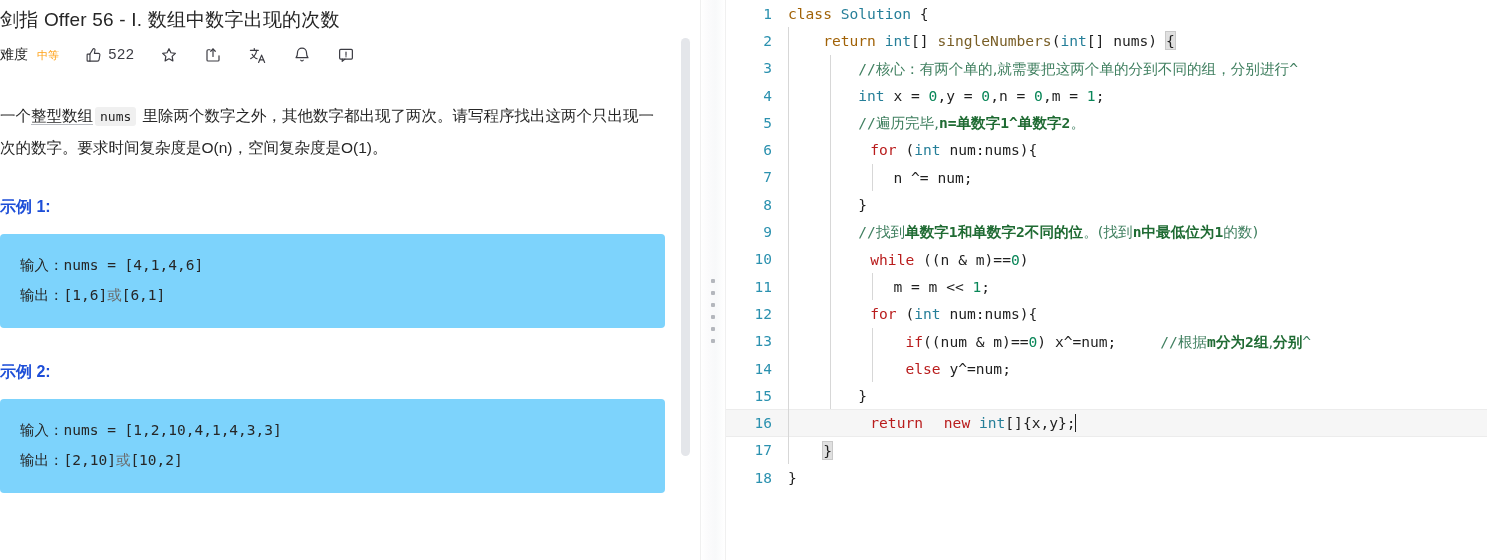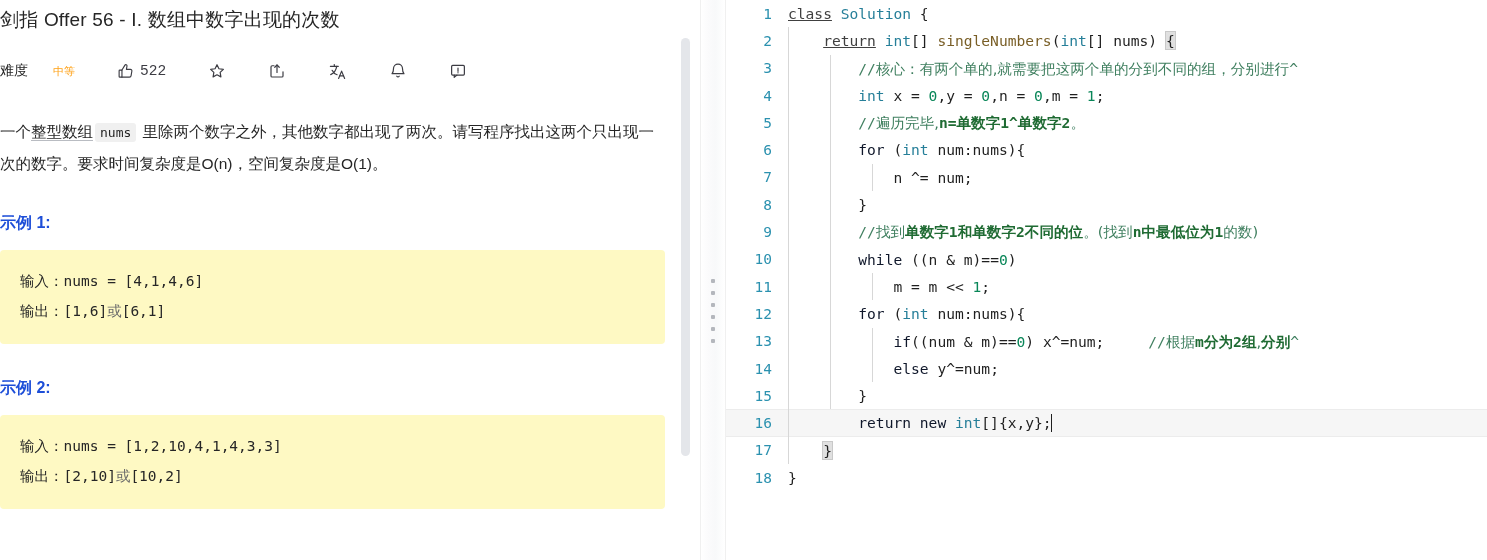--- a/index.html
+++ b/index.html
@@ -31,22 +31,22 @@
     font-weight: 400;
     line-height: 28px;
     padding: 6px 0 0 0;
     letter-spacing: .2px;
     white-space: nowrap;
   }
   .meta-row {
     display: flex;
     align-items: center;
     height: 34px;
-    margin-top: 20px;
-    gap: 16px;
+    margin-top: 4px;
+    gap: 0px;
     color: #3c3c4399;
   }
   .meta-label {
     font-size: 14px;
     color: #262626;
     margin-right: 9px;
   }
   .difficulty {
     font-size: 11px;
     color: #ffa116;
@@ -88,21 +88,21 @@
   }
 
   .ex-title {
     font-size: 16px;
     font-weight: bold;
     color: #1d4ed8;
     margin-top: 34px;
     margin-bottom: 16px;
   }
   .ex-box {
-    background: #fef9c3;
+    background: #7dd3fc;
     border-radius: 4px;
     padding: 16px 20px 18px 20px;
     width: 665px;
   }
   .ex-line {
     font-family: "DejaVu Sans Mono", "Liberation Mono", monospace;
     font-size: 14.5px;
     line-height: 30px;
     color: #262626;
     white-space: pre;
@@ -193,22 +193,22 @@
     position: absolute;
     top: 0; bottom: 0;
     width: 1px;
     background: #d7d7d7;
   }
   .g1 { left: 0px; }
   .g2 { left: 42px; }
   .g3 { left: 84px; }
 
   
-  .k   { color: #404040; text-decoration: underline; }            
-  .kp  { color: #0f172a; }            
+  .k   { color: #a16207; }            
+  .kp  { color: #b91c1c; margin-left: 12px; }            
   .t   { color: #267f99; }            
   .fn  { color: #795e26; }            
   .n   { color: #098658; }            
   .cm  { color: #3f7f5f; }            
   .cmb { color: #1f6b33; font-weight: bold; }  
   .br  { color: #1f1f1f; }
   .v   { color: #1f1f1f; }
   .cjk { font-family: "DejaVu Sans", "Liberation Sans", sans-serif; }
   .match {
     background: #e0e0e0;

